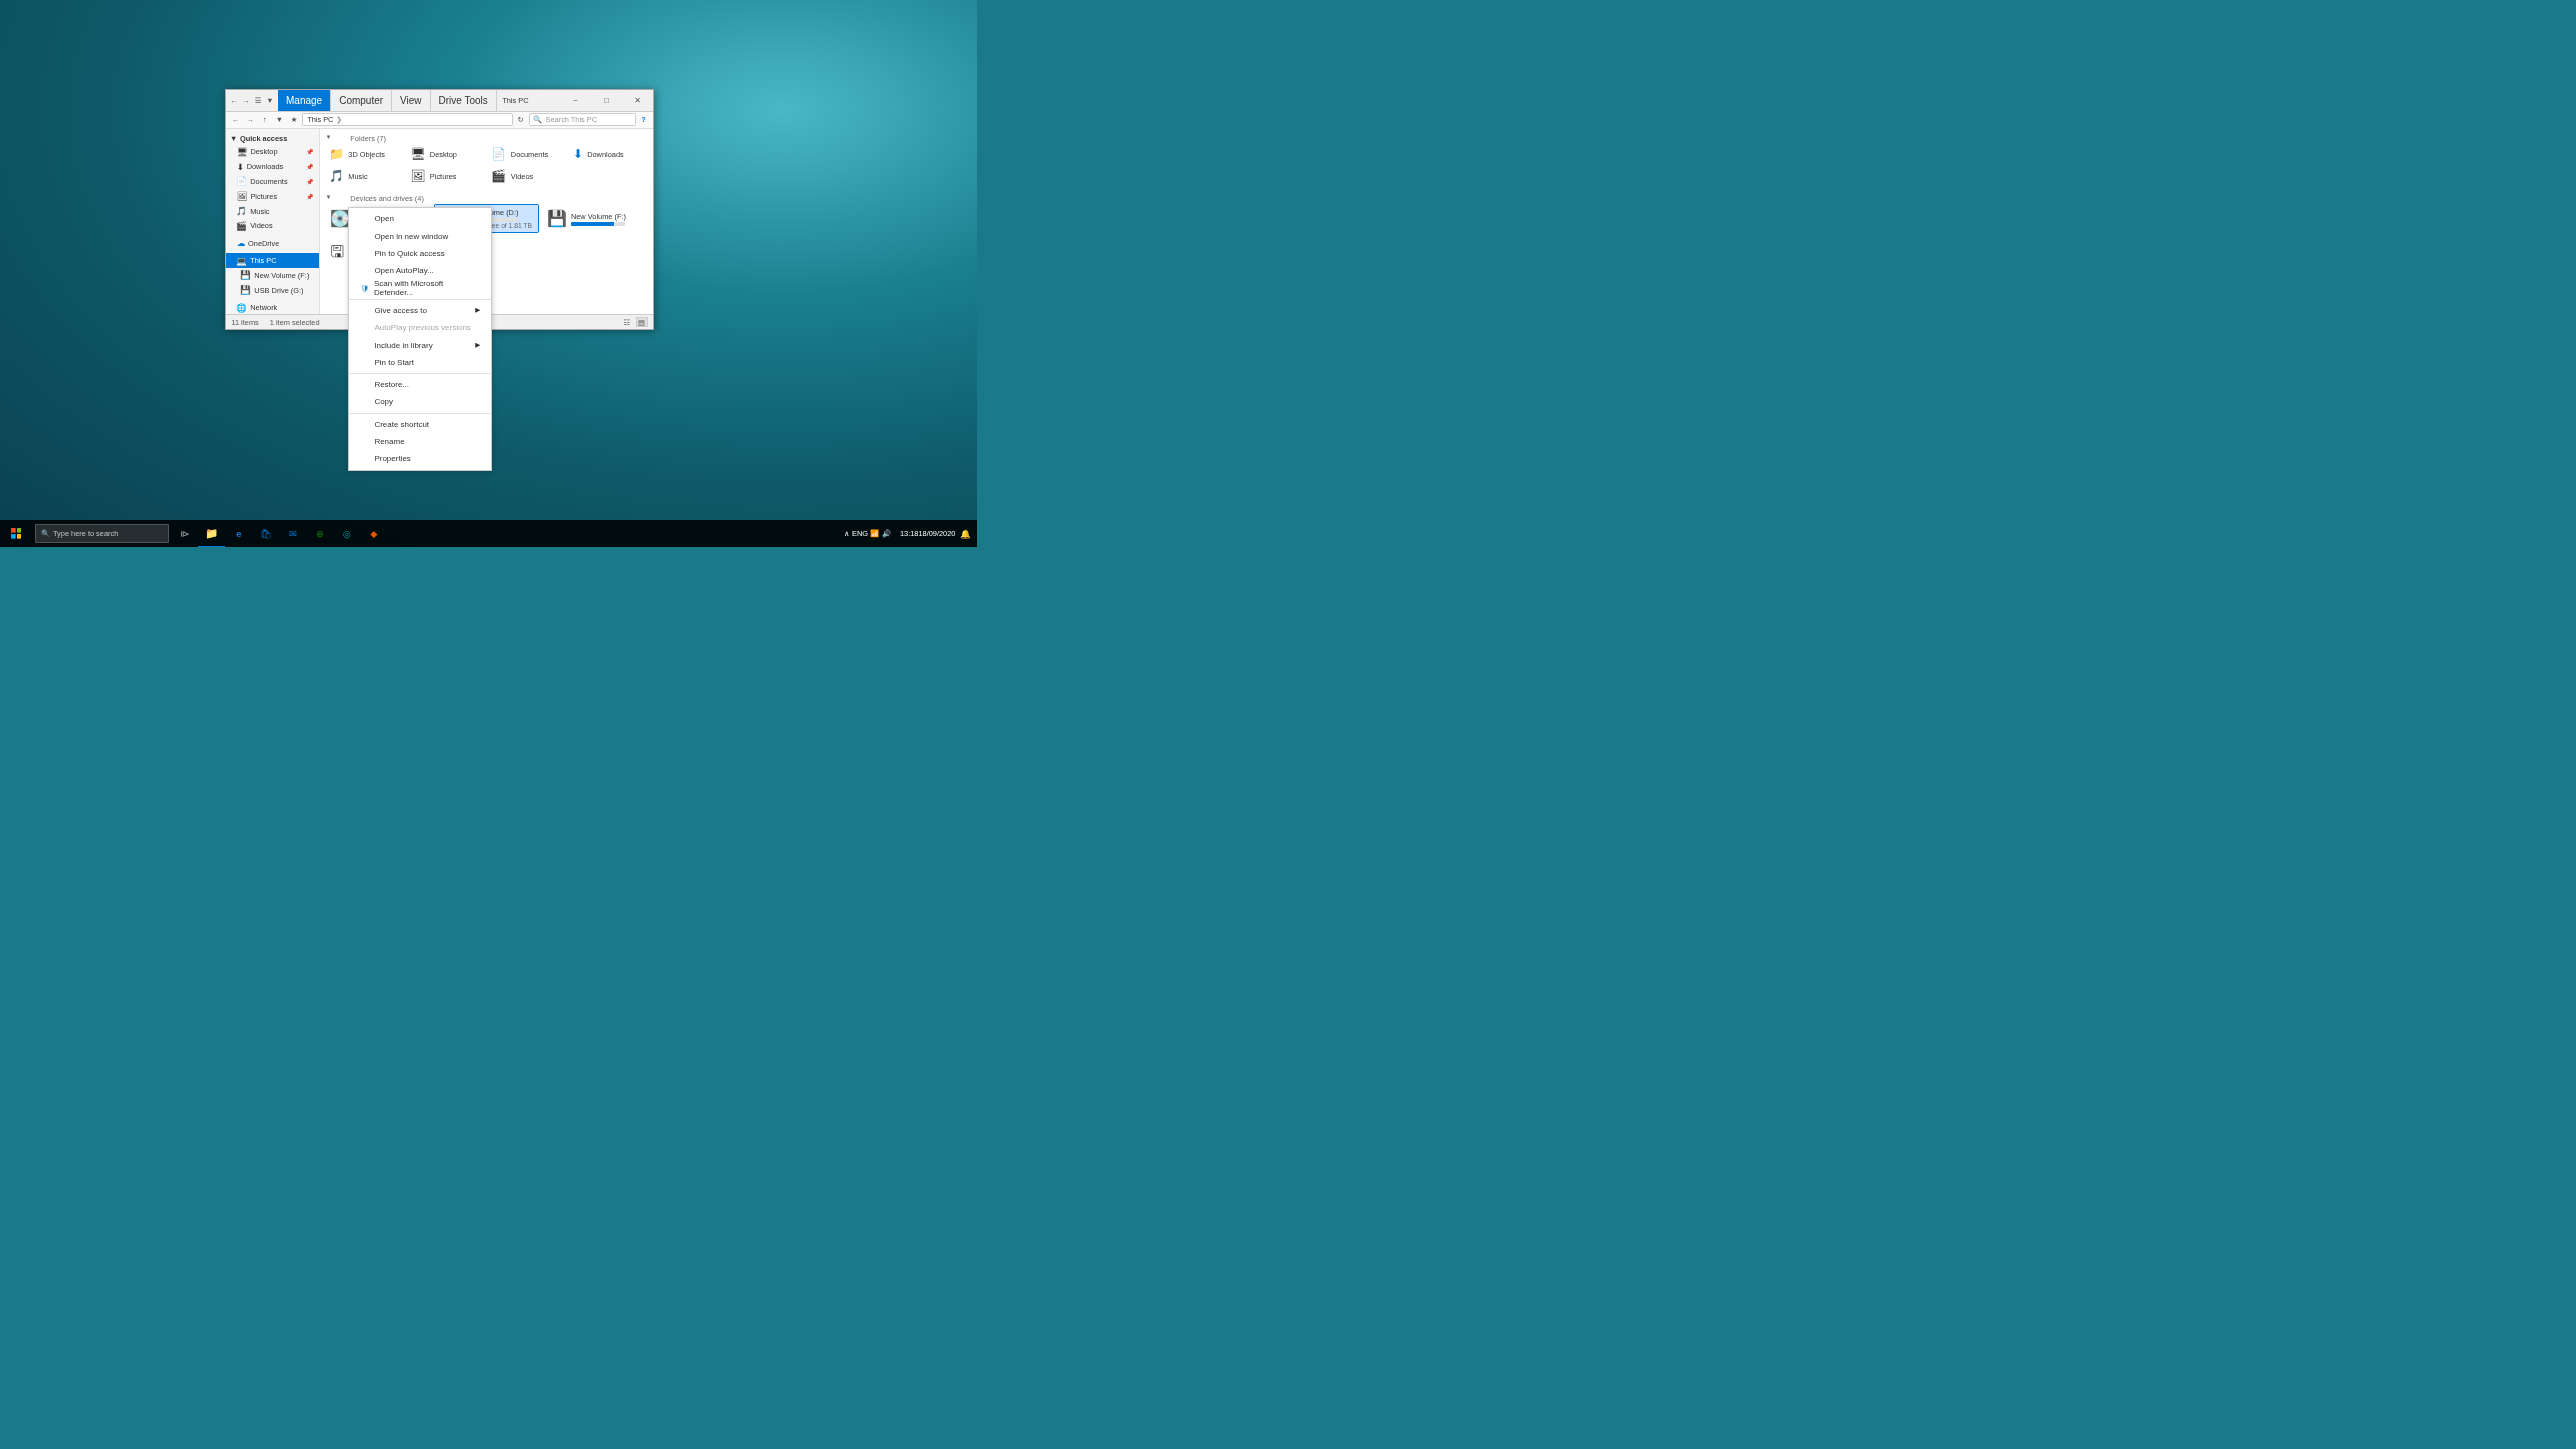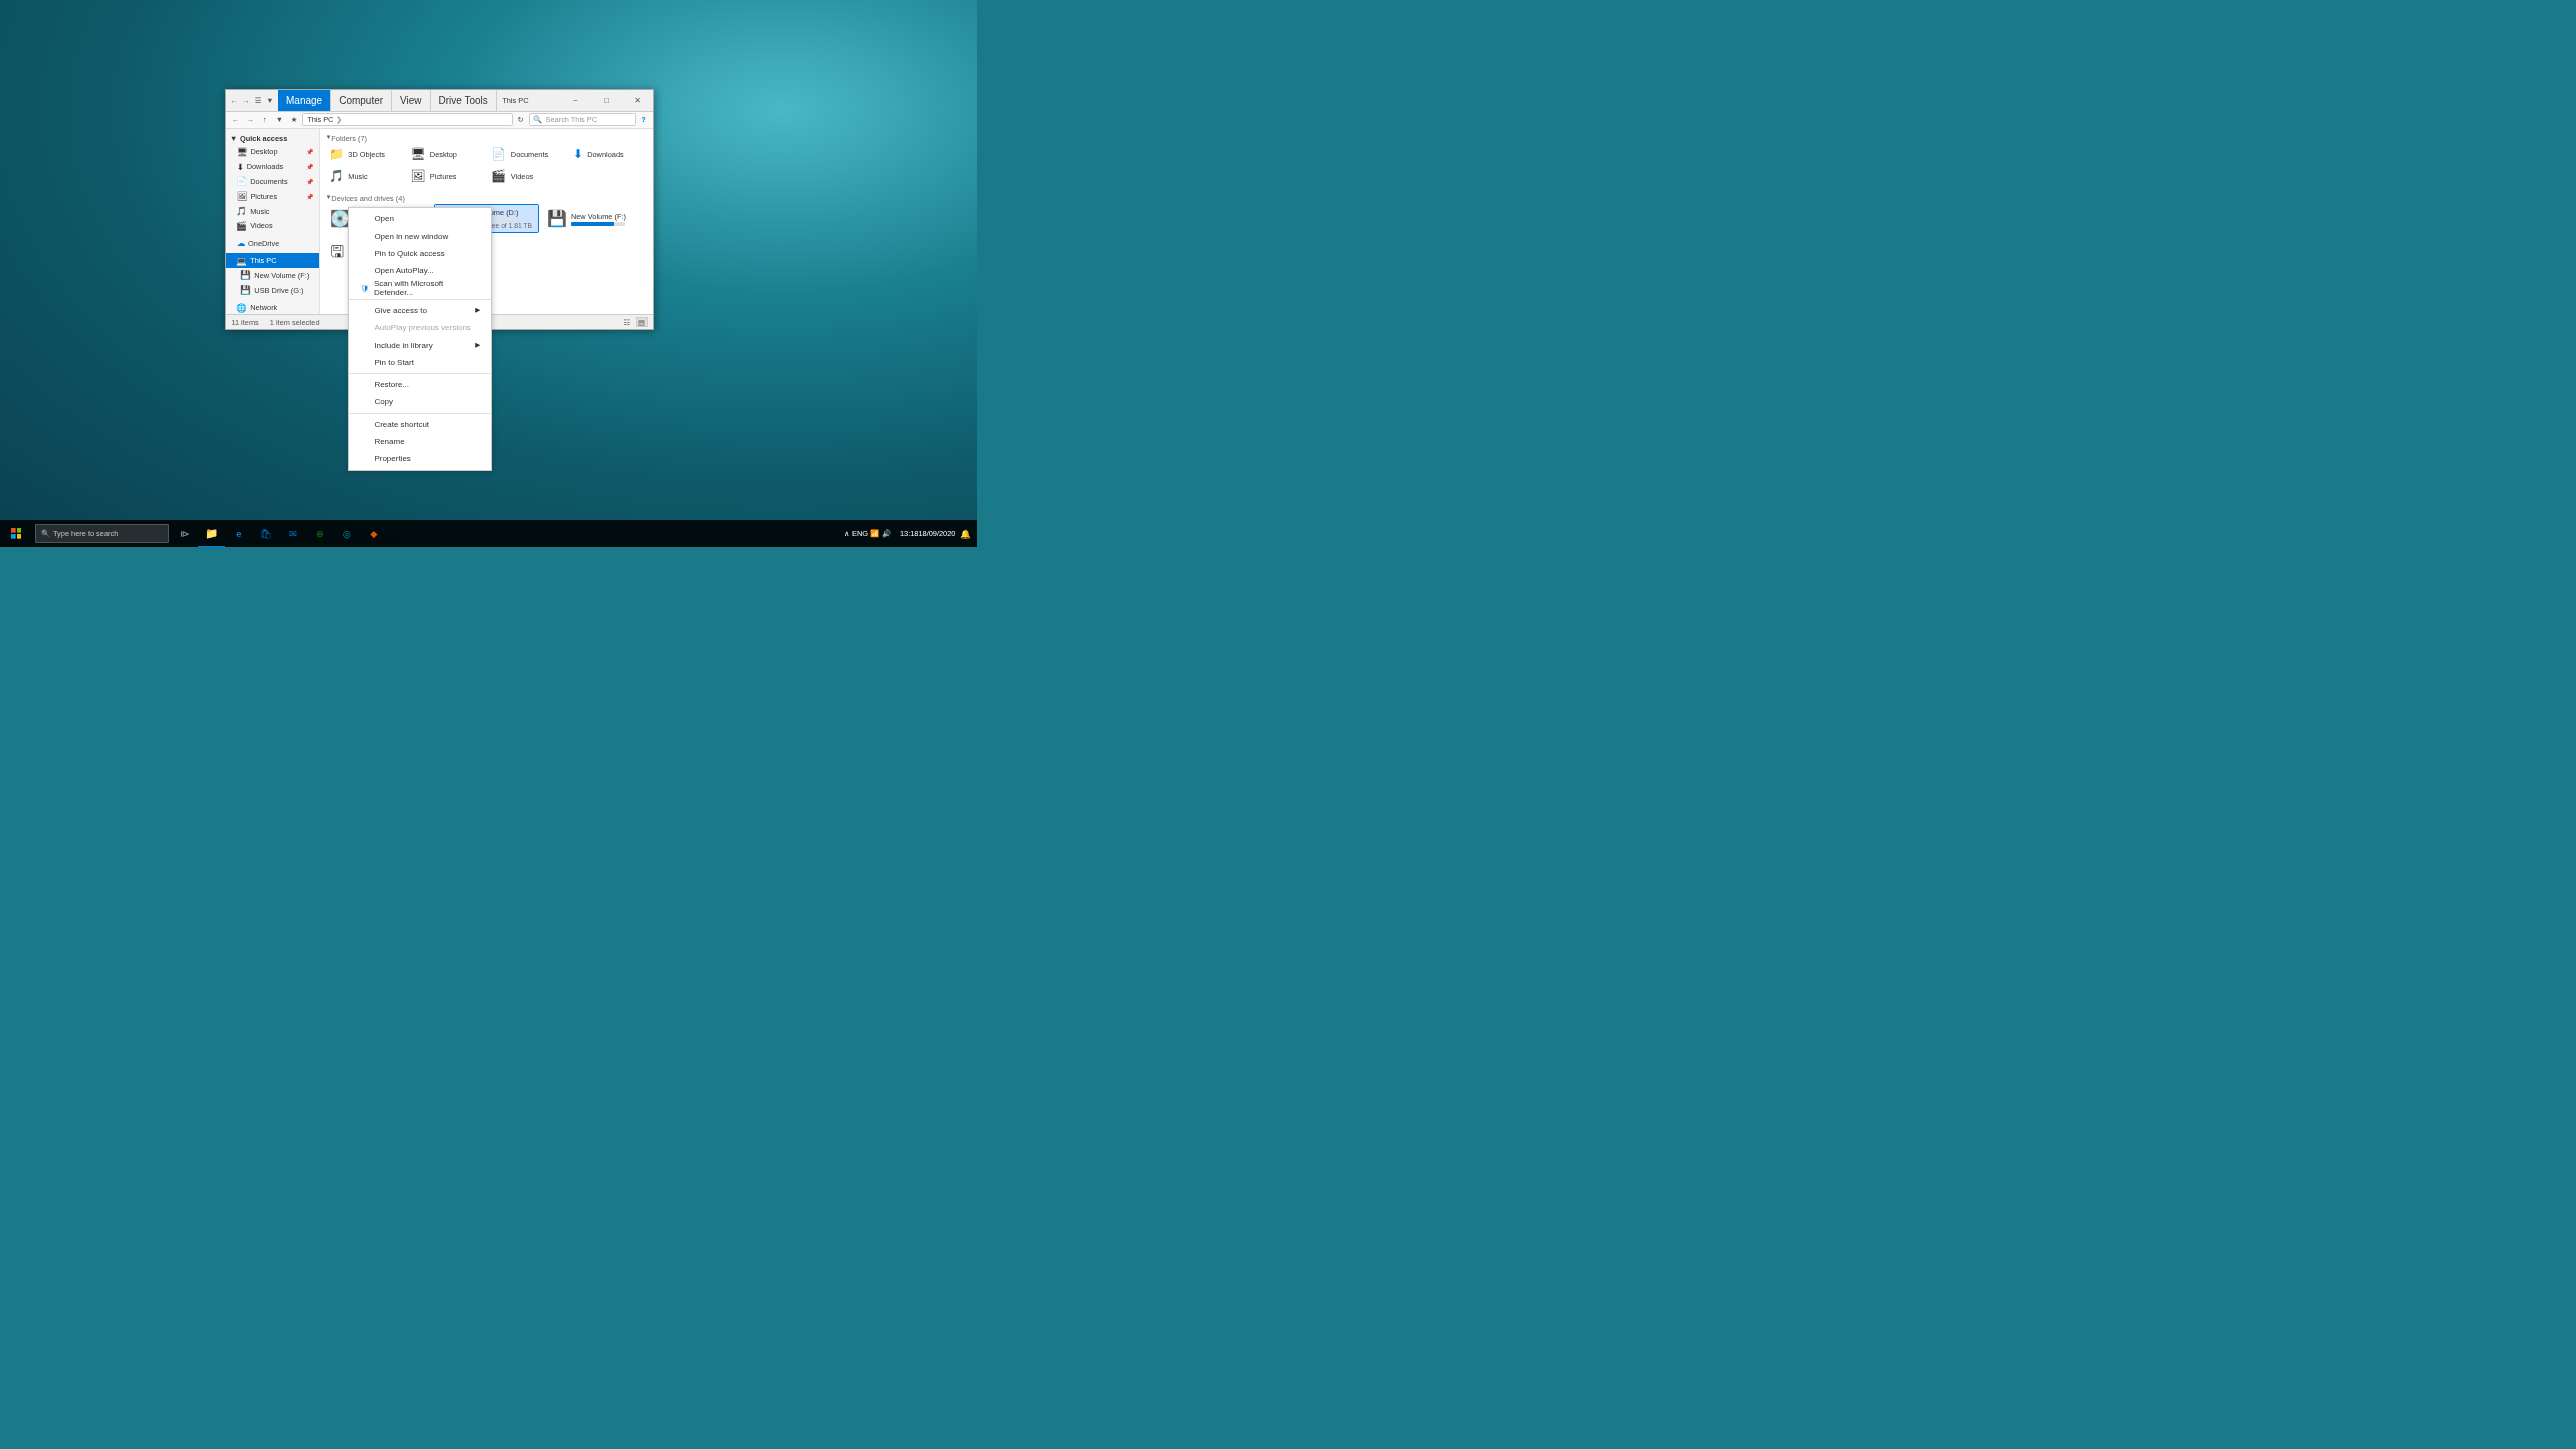--- a/index.html
+++ b/index.html
@@ -284,21 +284,21 @@
     
     .content-pane {
       flex: 1;
       overflow-y: auto;
       padding: 2.7px 5.4px;
       background: white;
     }
     .section-header {
       display: flex;
       align-items: flex-start;
-      gap: 0;
+      gap: 19px;
       font-size: 7.4px;
       color: #666;
       padding: 2.7px 0 1.3px 0;
       cursor: pointer;
     }
     .section-header .chevron { font-size: 6px; }
     .items-grid {
       display: grid;
       grid-template-columns: repeat(auto-fill, minmax(74px, 1fr));
       gap: 2.7px;

